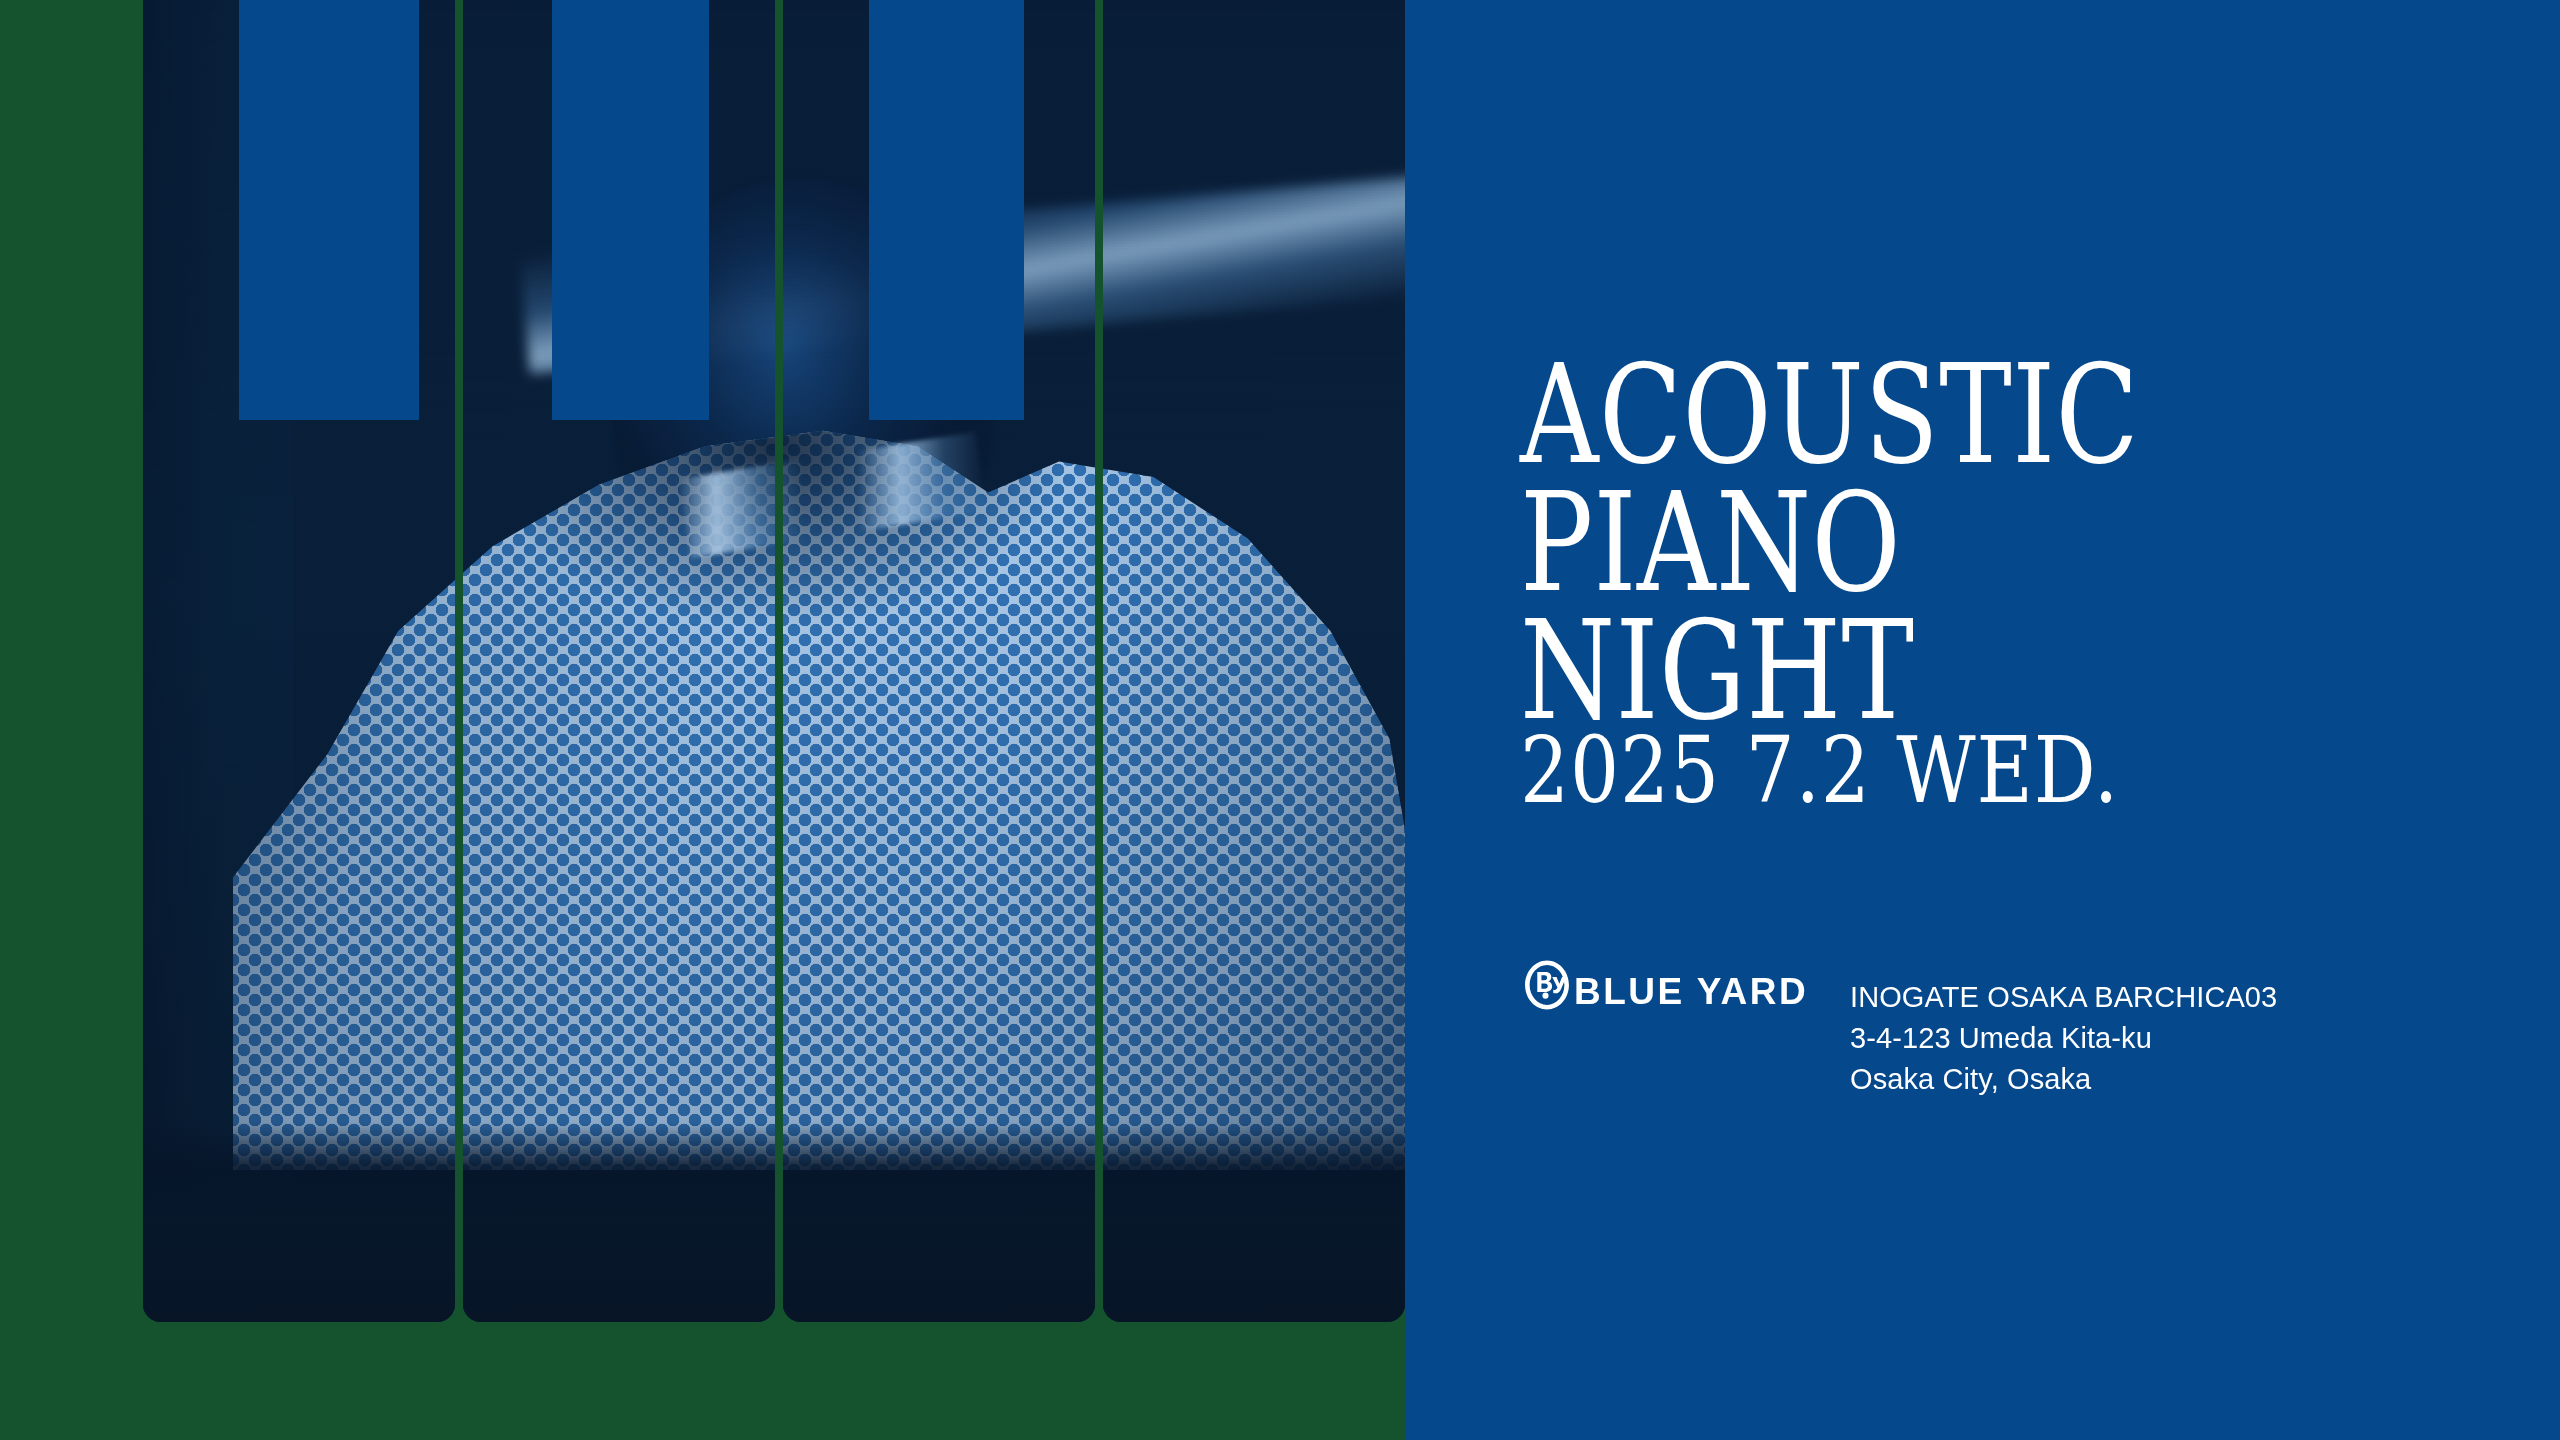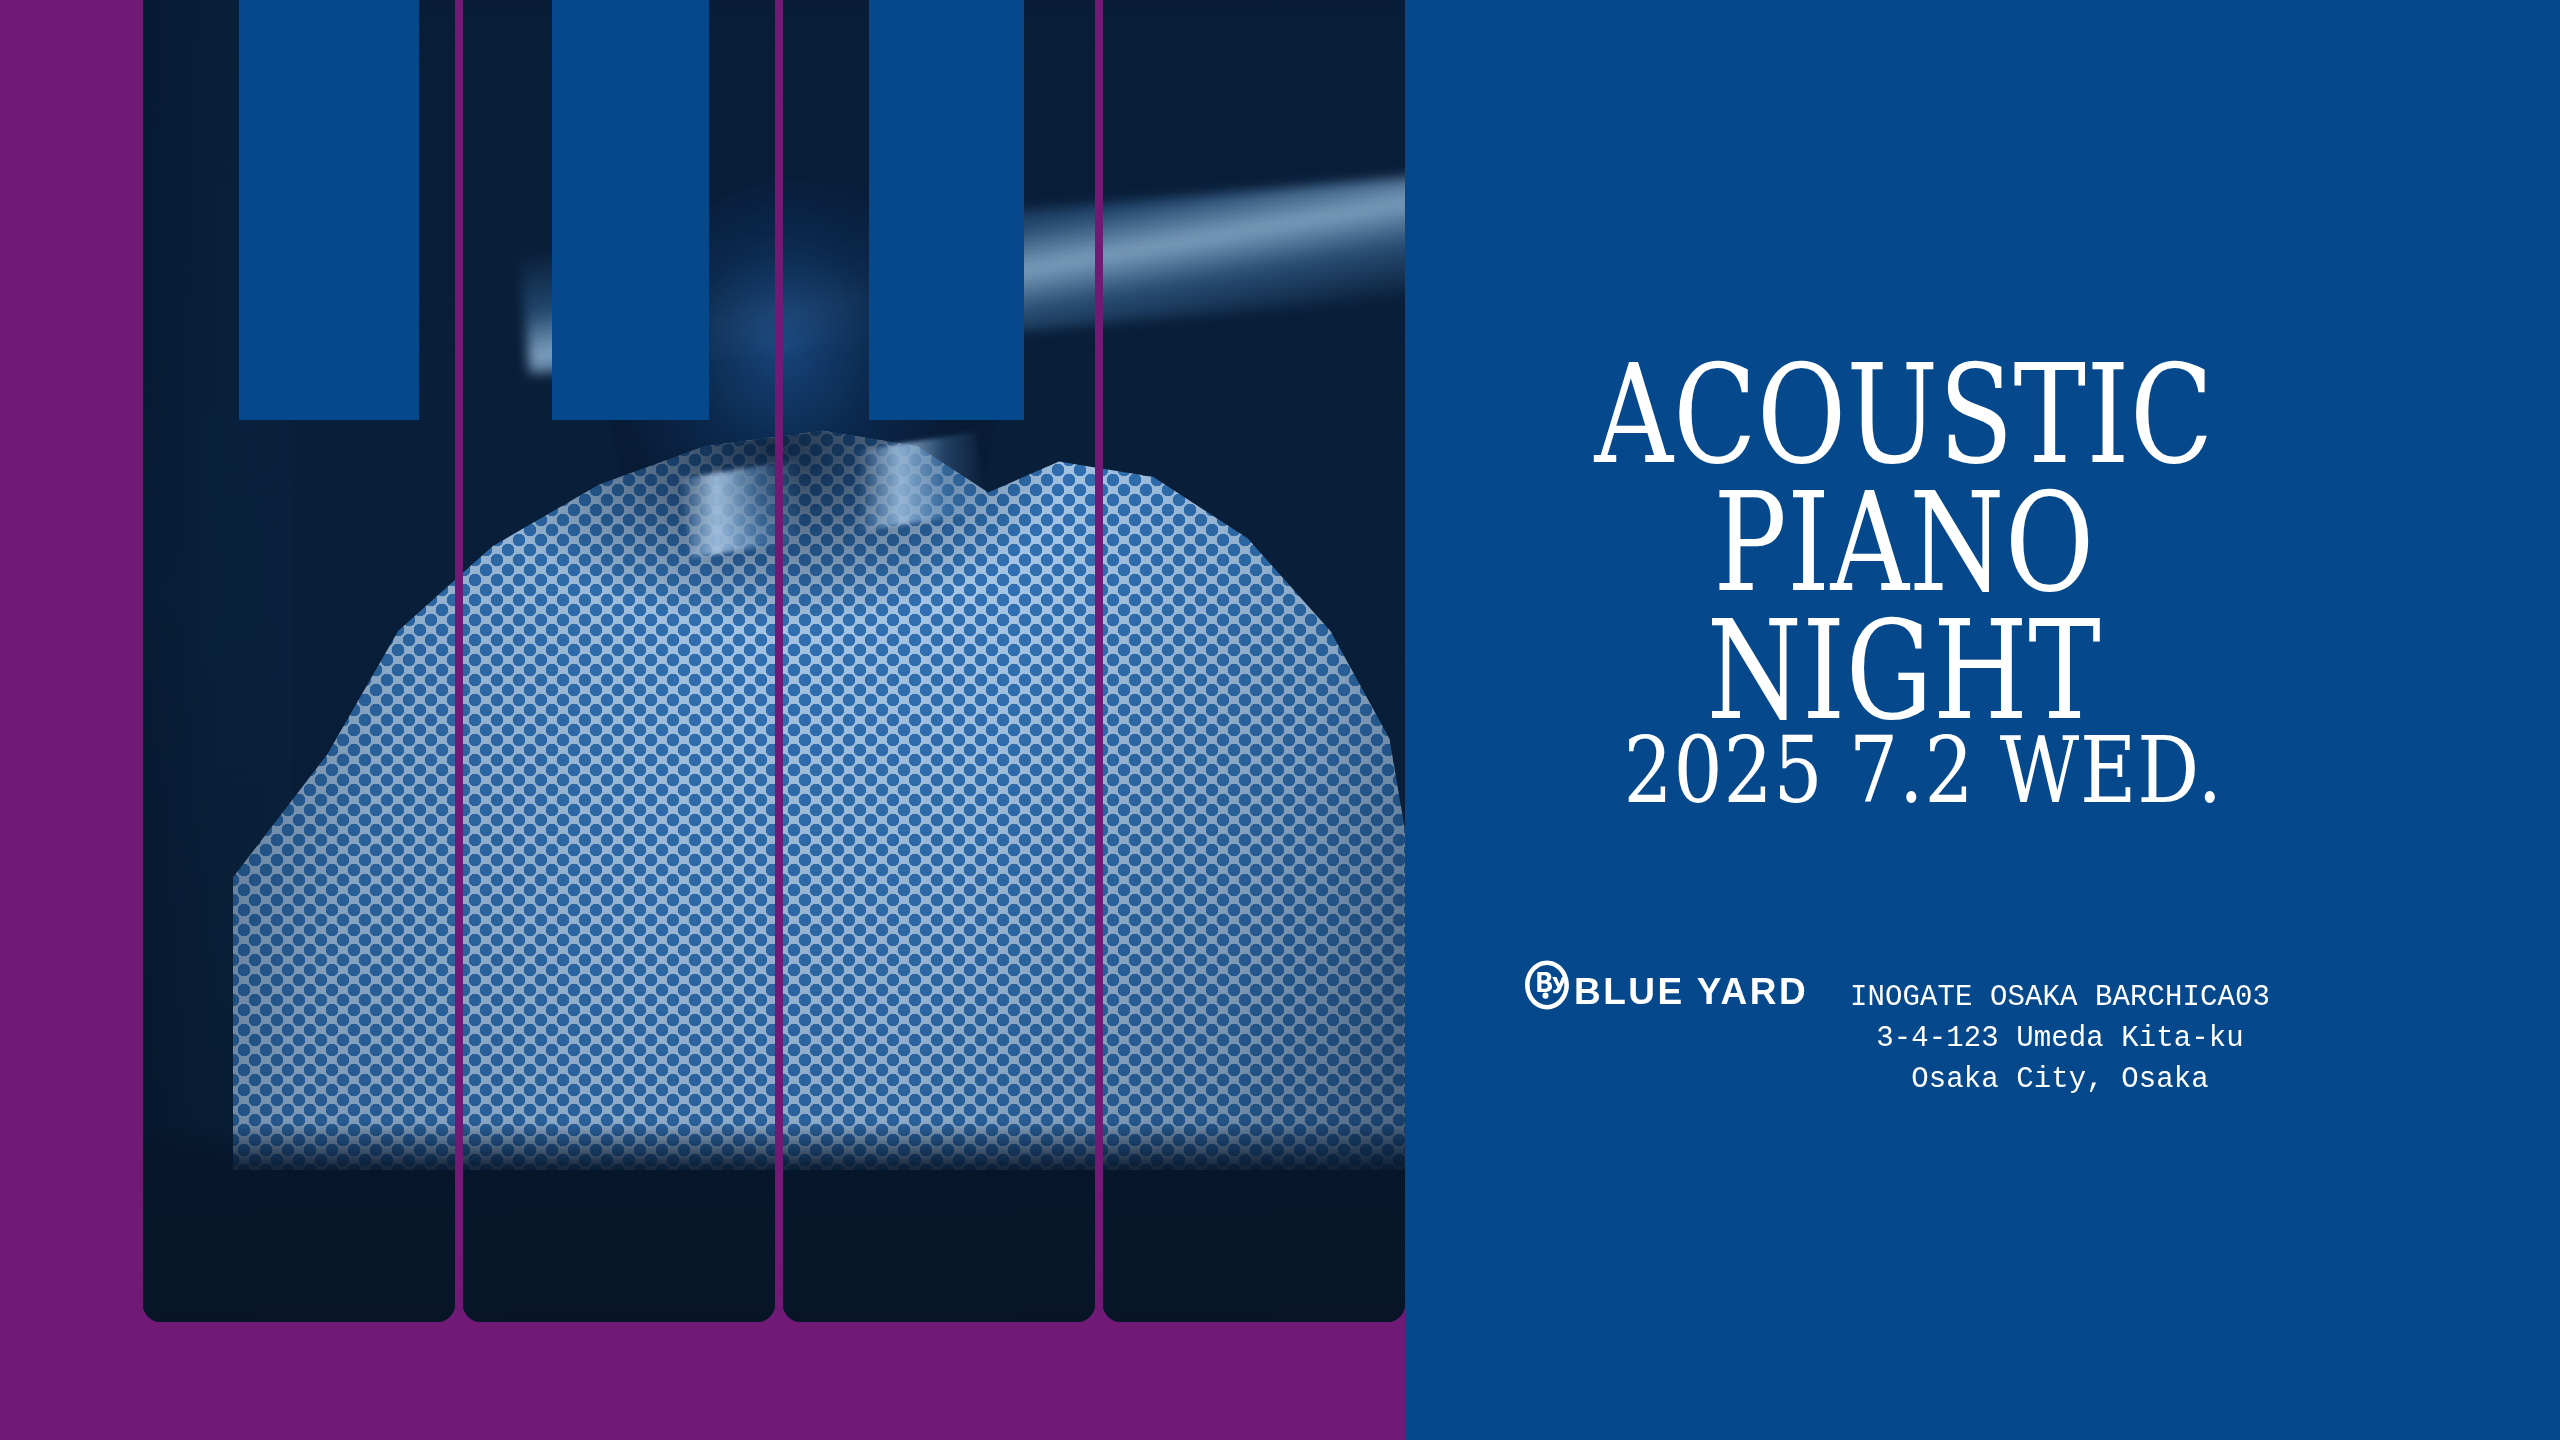--- a/index.html
+++ b/index.html
@@ -8,23 +8,22 @@
     background: #05488c;
   }
   body {
     font-family: "Liberation Sans", sans-serif;
   }
 
   .poster {
     position: relative;
     width: 2560px;
     height: 1440px;
-    background: #701a75;
+    background: #14532d;
     overflow: hidden;
-    text-align: center;
   }
 
   
   .keyboard {
     position: absolute;
     left: 143px;
     top: 0;
     width: 1262px;
     height: 1322px;
   }
@@ -291,21 +290,21 @@
     font-weight: 700;
     font-size: 37px;
     letter-spacing: 2.5px;
     color: #ffffff;
     white-space: nowrap;
   }
 
   .venue {
     padding-left: 30px;
     padding-top: 22px;
-    font-family: Liberation Mono, monospace;
+    font-family: Liberation Sans, sans-serif;
     font-weight: 400;
     font-size: 29px;
     line-height: 1.42;
     color: #ffffff;
     letter-spacing: 0.1px;
     white-space: nowrap;
   }
 </style>
 </head>
 <body>

